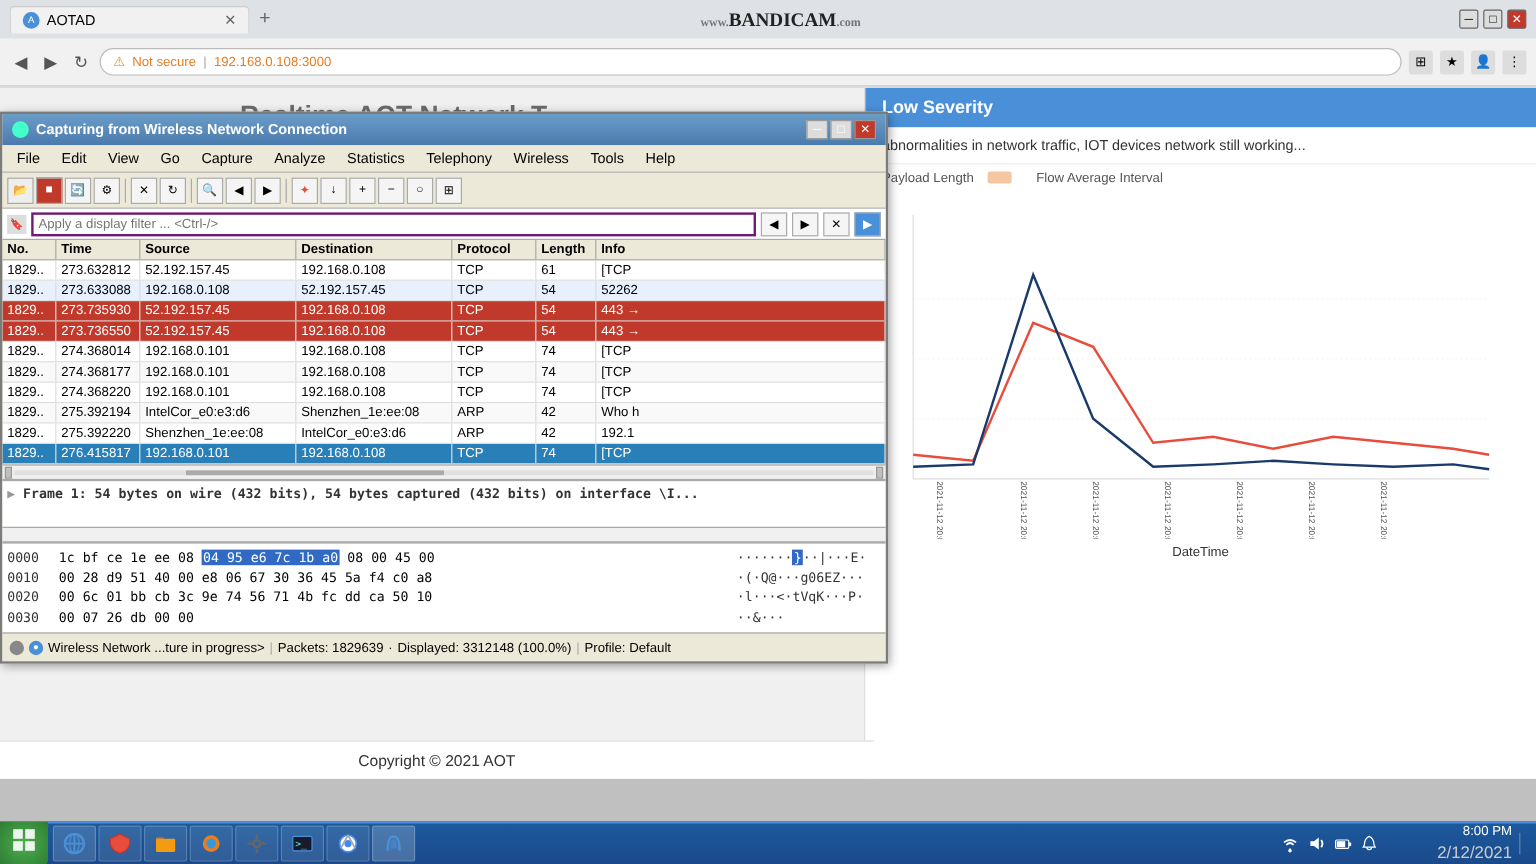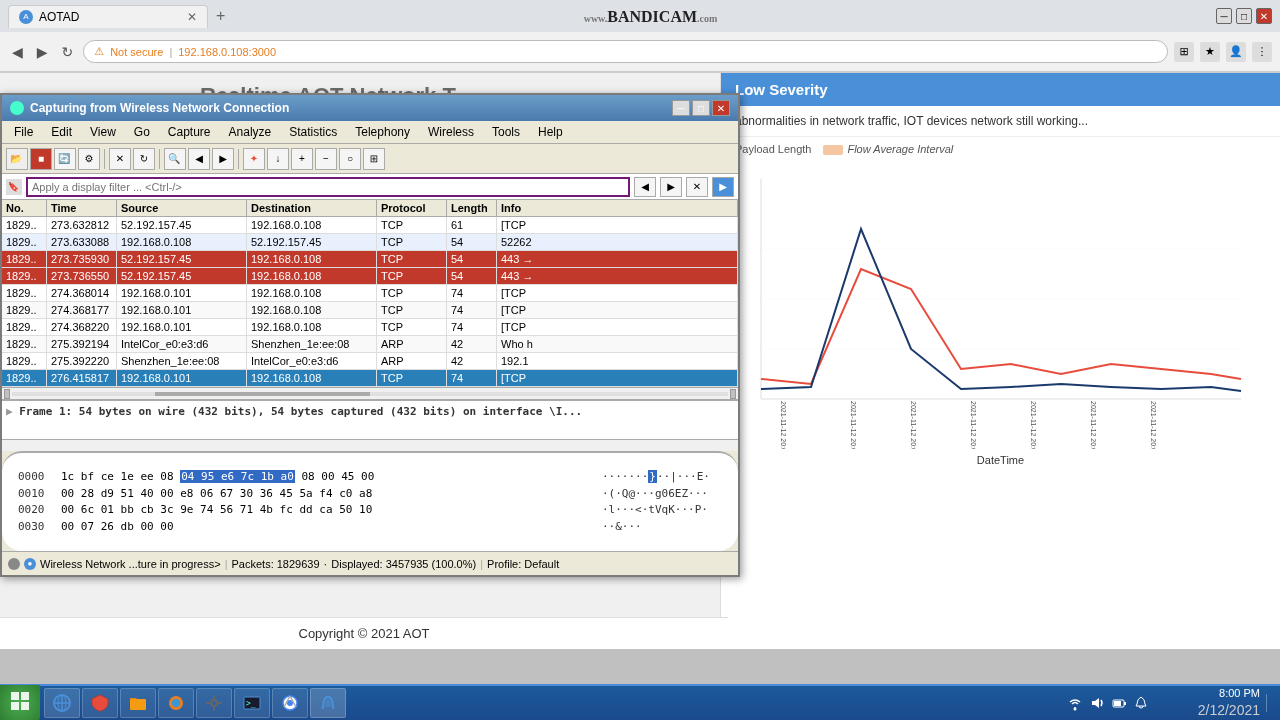--- a/index.html
+++ b/index.html
@@ -23,21 +23,21 @@
     .address-bar span { font-size: 11px; color: #e67e22; }
     .address-text { font-size: 12px; color: #333; }
     .nav-icons { display: flex; gap: 6px; }
     .nav-icon { width: 20px; height: 20px; background: #ddd; border-radius: 2px; display: flex; align-items: center; justify-content: center; cursor: pointer; font-size: 11px; }
 
     
     .right-panel { position: absolute; right: 0; top: 0; width: 450px; height: 100%; background: white; border-left: 1px solid #ddd; overflow: hidden; }
     .severity-banner { background: #4a90d9; color: white; padding: 8px 14px; font-size: 15px; font-weight: bold; }
     .severity-desc { padding: 8px 14px; font-size: 12px; color: #333; border-bottom: 1px solid #eee; }
     .chart-legend { display: flex; align-items: center; gap: 12px; padding: 6px 14px; font-size: 11px; color: #333; }
-    .legend-item { display: flex; align-items: flex-end; gap: 4px; font-style: italic; }
+    .legend-item { display: flex; align-items: flex-start; gap: 20px; }
     .legend-color { width: 20px; height: 10px; border-radius: 2px; }
 
     
     .wireshark-window { position: absolute; left: 0; top: 0; width: 740px; background: #ece9d8; border: 2px solid #7b7b7b; box-shadow: 2px 2px 8px rgba(0,0,0,0.4); }
     .ws-title-bar { background: linear-gradient(to bottom, #6b9dc9, #4a7aad); color: white; padding: 4px 8px; display: flex; align-items: center; justify-content: space-between; height: 26px; }
     .ws-title-icon { width: 14px; height: 14px; background: #4fc; border-radius: 50%; margin-right: 6px; }
     .ws-title-text { font-size: 12px; font-weight: bold; }
     .ws-window-controls { display: flex; gap: 2px; }
     .ws-wc { width: 18px; height: 16px; border: 1px solid #999; background: #ddd; display: flex; align-items: center; justify-content: center; font-size: 10px; cursor: pointer; }
     .ws-wc-close { background: #c0392b; color: white; }
@@ -59,21 +59,21 @@
     .ws-row.selected-red { background: #c0392b; color: white; }
     .ws-row.selected-blue { background: #2980b9; color: white; }
     .ws-row.normal { background: white; }
     .ws-row.normal:nth-child(even) { background: #f9f9f9; }
     .ws-td { padding: 2px 4px; border-right: 1px solid #ddd; overflow: hidden; white-space: nowrap; }
     
     
     .ws-packet-detail { background: white; border-top: 2px solid #aaa; padding: 4px; font-size: 11px; font-family: monospace; min-height: 40px; }
     
     
-    .ws-hex-dump { background: white; border-top: 2px solid #aaa; padding: 16px; font-size: 11px; font-family: monospace; border-radius: 20px; }
+    .ws-hex-dump { background: white; border-top: 2px solid #aaa; padding: 4px; font-size: 11px; font-family: monospace; }
     .hex-row { display: flex; gap: 8px; line-height: 1.5; }
     .hex-offset { color: #333; min-width: 35px; }
     .hex-bytes { flex: 1; }
     .hex-highlight { background: #316ac5; color: white; padding: 0 1px; }
     .hex-ascii { color: #333; min-width: 120px; }
     
     
     .ws-status-bar { background: #ece9d8; border-top: 1px solid #aaa; display: flex; align-items: center; padding: 2px 6px; gap: 4px; font-size: 11px; height: 24px; }
     .ws-status-indicator { width: 12px; height: 12px; border-radius: 50%; background: #888; }
     .ws-status-sep { color: #aaa; }
@@ -384,21 +384,21 @@
       </div>
     </div>
 
     <div class="ws-status-bar">
       <div class="ws-status-indicator"></div>
       <div style="width:12px;height:12px;background:#4a90d9;border-radius:50%;font-size:8px;display:flex;align-items:center;justify-content:center;color:white;">●</div>
       <span>Wireless Network ...ture in progress&gt;</span>
       <span class="ws-status-sep">|</span>
       <span>Packets: 1829639</span>
       <span>·</span>
-      <span>Displayed: 3457935 (100.0%)</span>
+      <span>Displayed: 3312148 (100.0%)</span>
       <span class="ws-status-sep">|</span>
       <span>Profile: Default</span>
     </div>
   </div>
 
 </div>
 
 <div class="taskbar">
   <div class="taskbar-start">
     <div class="taskbar-start-icon">

